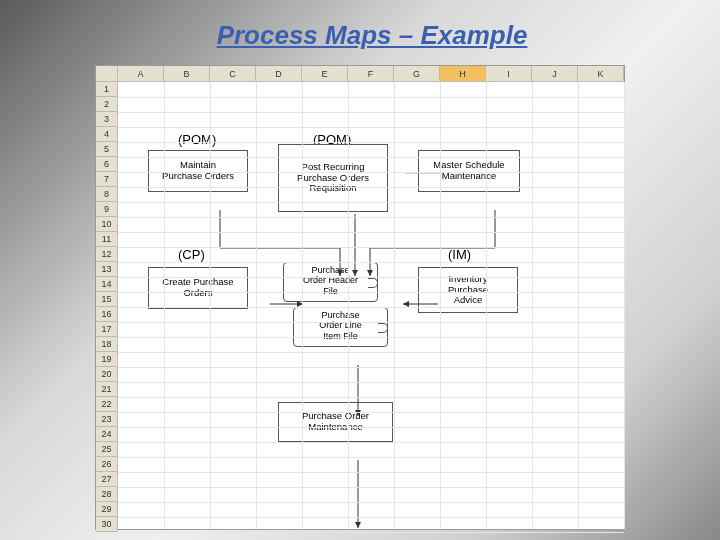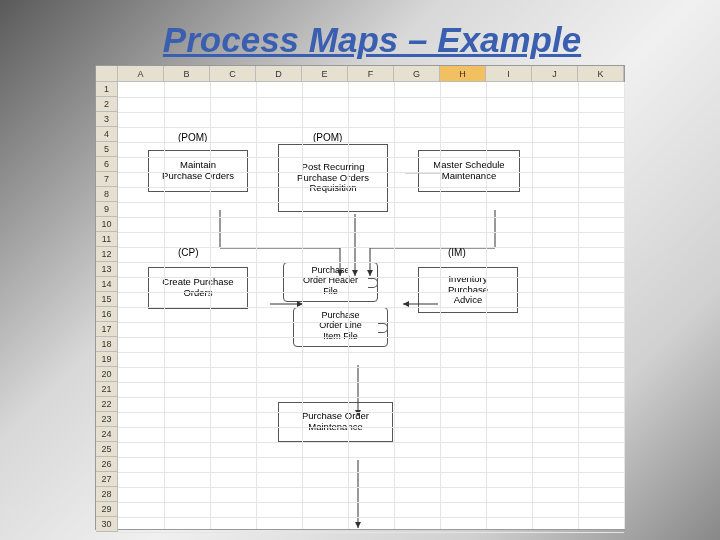--- a/index.html
+++ b/index.html
@@ -4,21 +4,21 @@
 <style>
   * { box-sizing: border-box; margin: 0; padding: 0; }
   body {
     width: 720px; height: 540px;
     background: linear-gradient(135deg, #5a5a5a 0%, #d8d8d8 35%, #f0f0f0 55%, #d0d0d0 80%, #888 100%);
     font-family: Verdana, Arial, sans-serif;
     position: relative; overflow: hidden;
   }
   .title {
     position: absolute; top: 20px; left: 0; width: 100%;
-    text-align: center; font-size: 35px; font-weight: bold;
+    text-align: center; font-size: 26px; font-weight: bold;
     font-style: italic; color: #3a5fb0;
     text-decoration: underline;
     font-family: Verdana, sans-serif;
     padding-left: 24px;
   }
   .sheet {
     position: absolute; left: 95px; top: 65px; width: 530px; height: 465px;
     background: #fff; border: 1px solid #999;
     font-size: 10px; color: #000;
   }
@@ -40,21 +40,21 @@
     background: #e6e0d0; border-right: 1px solid #bbb; border-bottom: 1px solid #bbb;
   }
   .grid {
     position: absolute; left: 22px; top: 16px; right: 0; bottom: 0;
   }
   .grid .vline { position: absolute; top: 0; bottom: 0; width: 1px; background: #e5e5e5; }
   .grid .hline { position: absolute; left: 0; right: 0; height: 1px; background: #e5e5e5; }
   .spreadsheet-title {
     position: absolute; left: 70px; top: 18px; font-weight: bold; font-size: 12px;
   }
-  .lbl { position: absolute; font-size: 10px; }
+  .lbl { position: absolute; font-size: 13px; }
   .pbox {
     position: absolute; background: #fff; border: 1px solid #555;
     font-size: 9.5px; text-align: center; display: flex;
     align-items: center; justify-content: center; padding: 2px 4px;
     line-height: 1.15;
   }
   .pbox.pre::before, .pbox.pre::after {
     content: ""; position: absolute; top: -1px; bottom: -1px; width: 4px;
     border: 1px solid #555; background: #fff;
   }

